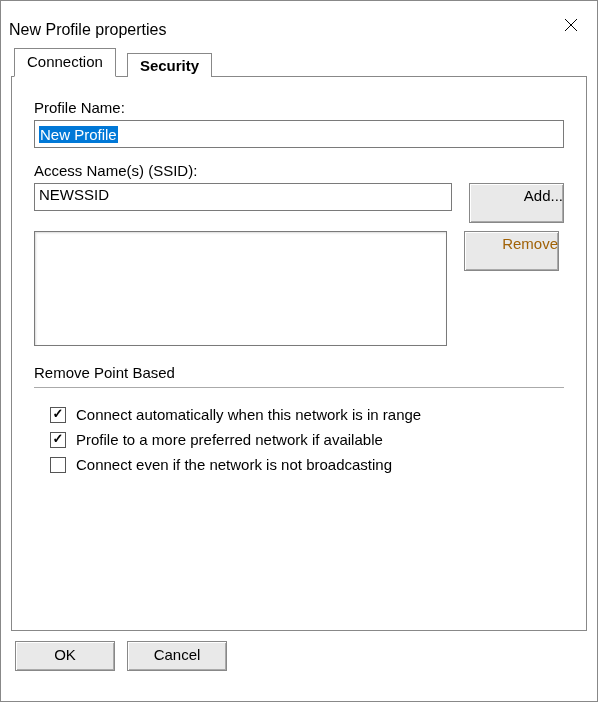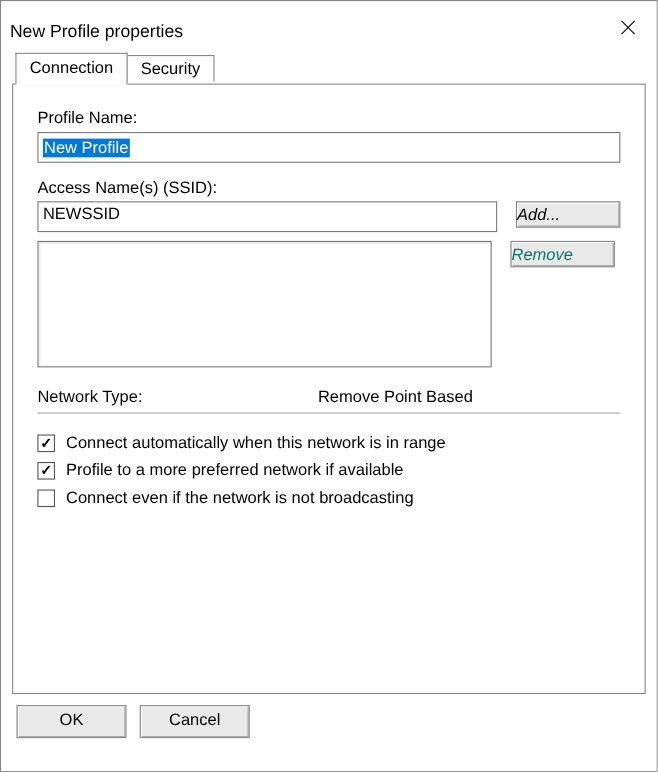--- a/index.html
+++ b/index.html
@@ -33,24 +33,25 @@
     font-size: 20px;
     cursor: pointer;
   }
   .titlebar-close svg { stroke: #000; stroke-width: 1; }
   .tabs-area {
     margin: 8px 10px 0 10px;
     position: relative;
   }
   .tabs {
     display: flex;
-    align-items: flex-start;
+    align-items: center;
     position: relative;
     z-index: 2;
     padding-left: 3px;
+    gap: 12px;
   }
   .tab {
     border: 1px solid #888;
     border-bottom: none;
     padding: 4px 12px 5px 12px;
     background: #fff;
     font-size: 15px;
     margin-right: 0;
     position: relative;
     top: 1px;
@@ -62,20 +63,21 @@
     padding-bottom: 6px;
     z-index: 3;
     border-bottom: 1px solid #fff;
   }
   .tab.inactive {
     top: 3px;
     padding-top: 3px;
     padding-bottom: 3px;
     z-index: 1;
     margin-left: -1px;
+    font-weight: bold;
   }
   .tabpanel {
     border: 1px solid #888;
     min-height: 555px;
     padding: 22px 22px 12px 22px;
     position: relative;
   }
   .label {
     font-size: 15px;
     margin-bottom: 4px;
@@ -99,32 +101,31 @@
     align-items: center;
   }
   .row-ssid {
     display: flex;
     gap: 17px;
     align-items: flex-start;
   }
   .row-ssid .input-text { flex: 1; }
   .side-btn {
     width: 95px;
-    height: 24px;
+    height: 40px;
     font-size: 15px;
     border: 1px solid #888;
     background: #e9e9e9;
     box-shadow: inset 1px 1px 0 #fff, inset -1px -1px 0 #aaa;
     cursor: pointer;
-    text-align: left;
+    text-align: right;
     line-height: 24px;
-    font-style: italic;
   }
   .side-btn.disabled {
-    color: #0f766e;
+    color: #a16207;
     cursor: default;
   }
   .listbox {
     width: 413px;
     height: 115px;
     border: 1px solid #7a7a7a;
     box-shadow: inset 1px 1px 2px rgba(0,0,0,0.15);
   }
   .row-nettype {
     display: flex;
@@ -132,23 +133,23 @@
     font-size: 15px;
   }
   .row-nettype .ntlbl { width: 255px; }
   hr.sep {
     border: none;
     border-top: 1px solid #aaa;
     margin: 6px 0 18px 0;
   }
   .check-row {
     display: flex;
-    align-items: flex-end;
+    align-items: center;
     gap: 10px;
-    margin: 8px 0;
+    margin: 8px 16px;
     font-size: 15px;
   }
   .checkbox {
     width: 16px; height: 16px;
     border: 1px solid #555;
     background: #fff;
     display: inline-flex;
     align-items: center;
     justify-content: center;
     font-size: 13px;
@@ -233,21 +234,20 @@
       <div class="spacer-8"></div>
 
       <div class="row-ssid">
         <div class="listbox"></div>
         <div class="side-btn disabled">
           <span>Remove</span>
         </div>
       </div>
 
       <div class="row-nettype">
-        <div class="ntlbl">Network Type:</div>
         <div>Remove Point Based</div>
       </div>
 
       <hr class="sep">
 
       <div class="check-row">
         <span class="checkbox checked"></span>
         <span>Connect automatically when this network is in range</span>
       </div>
 

